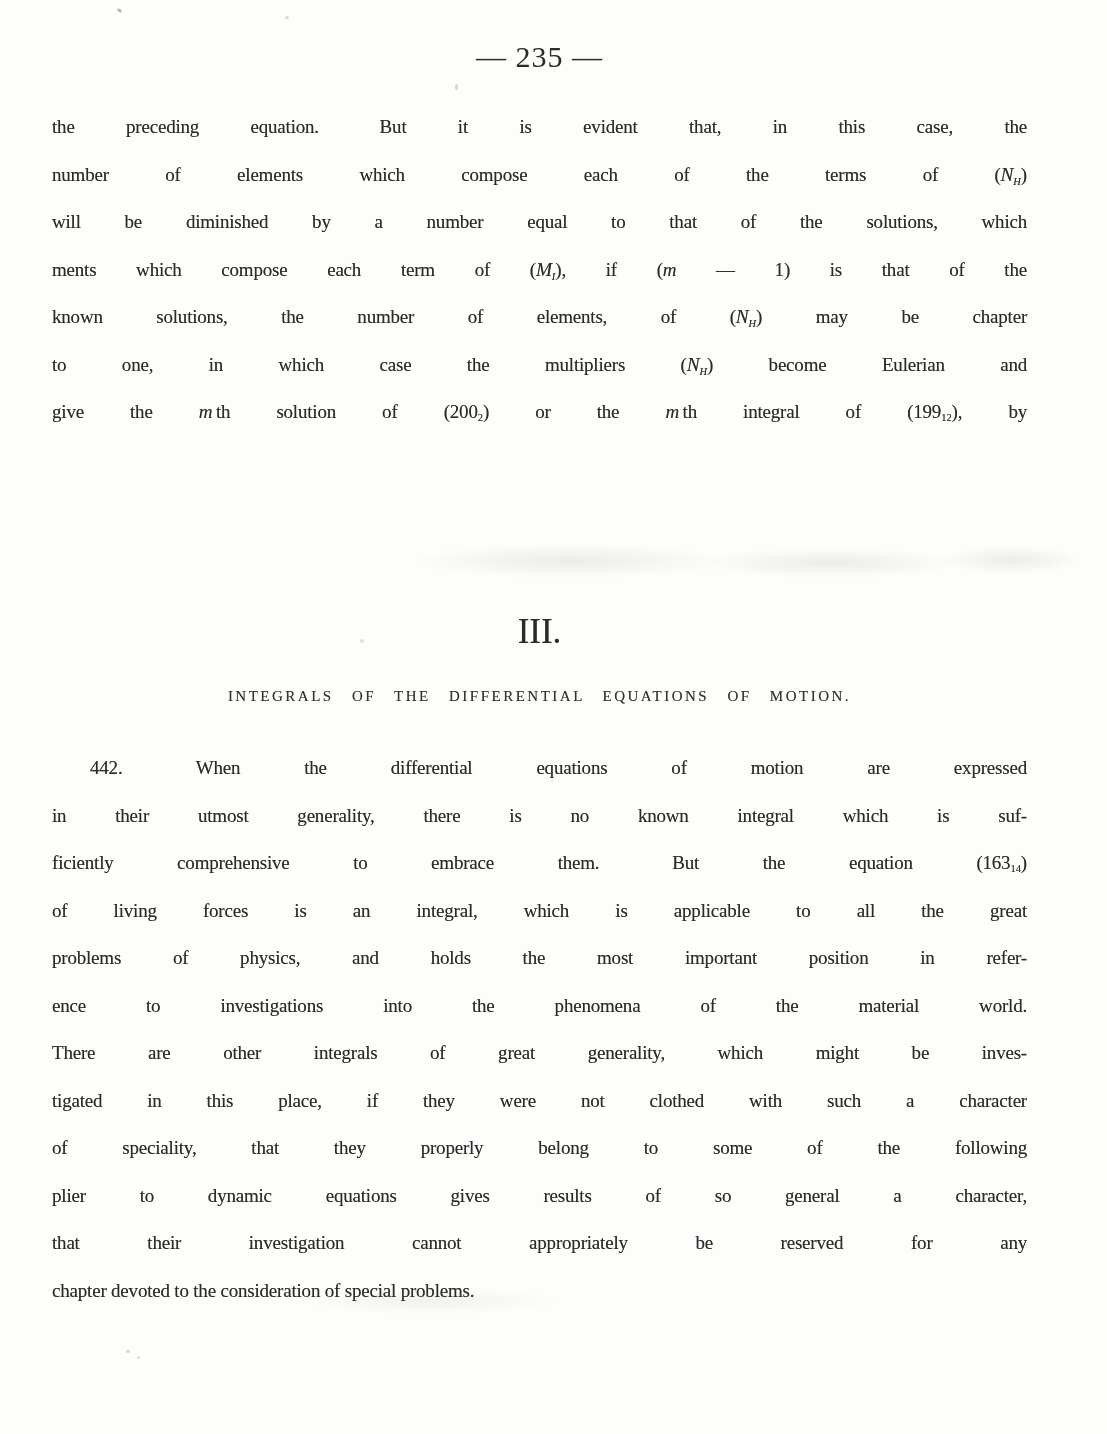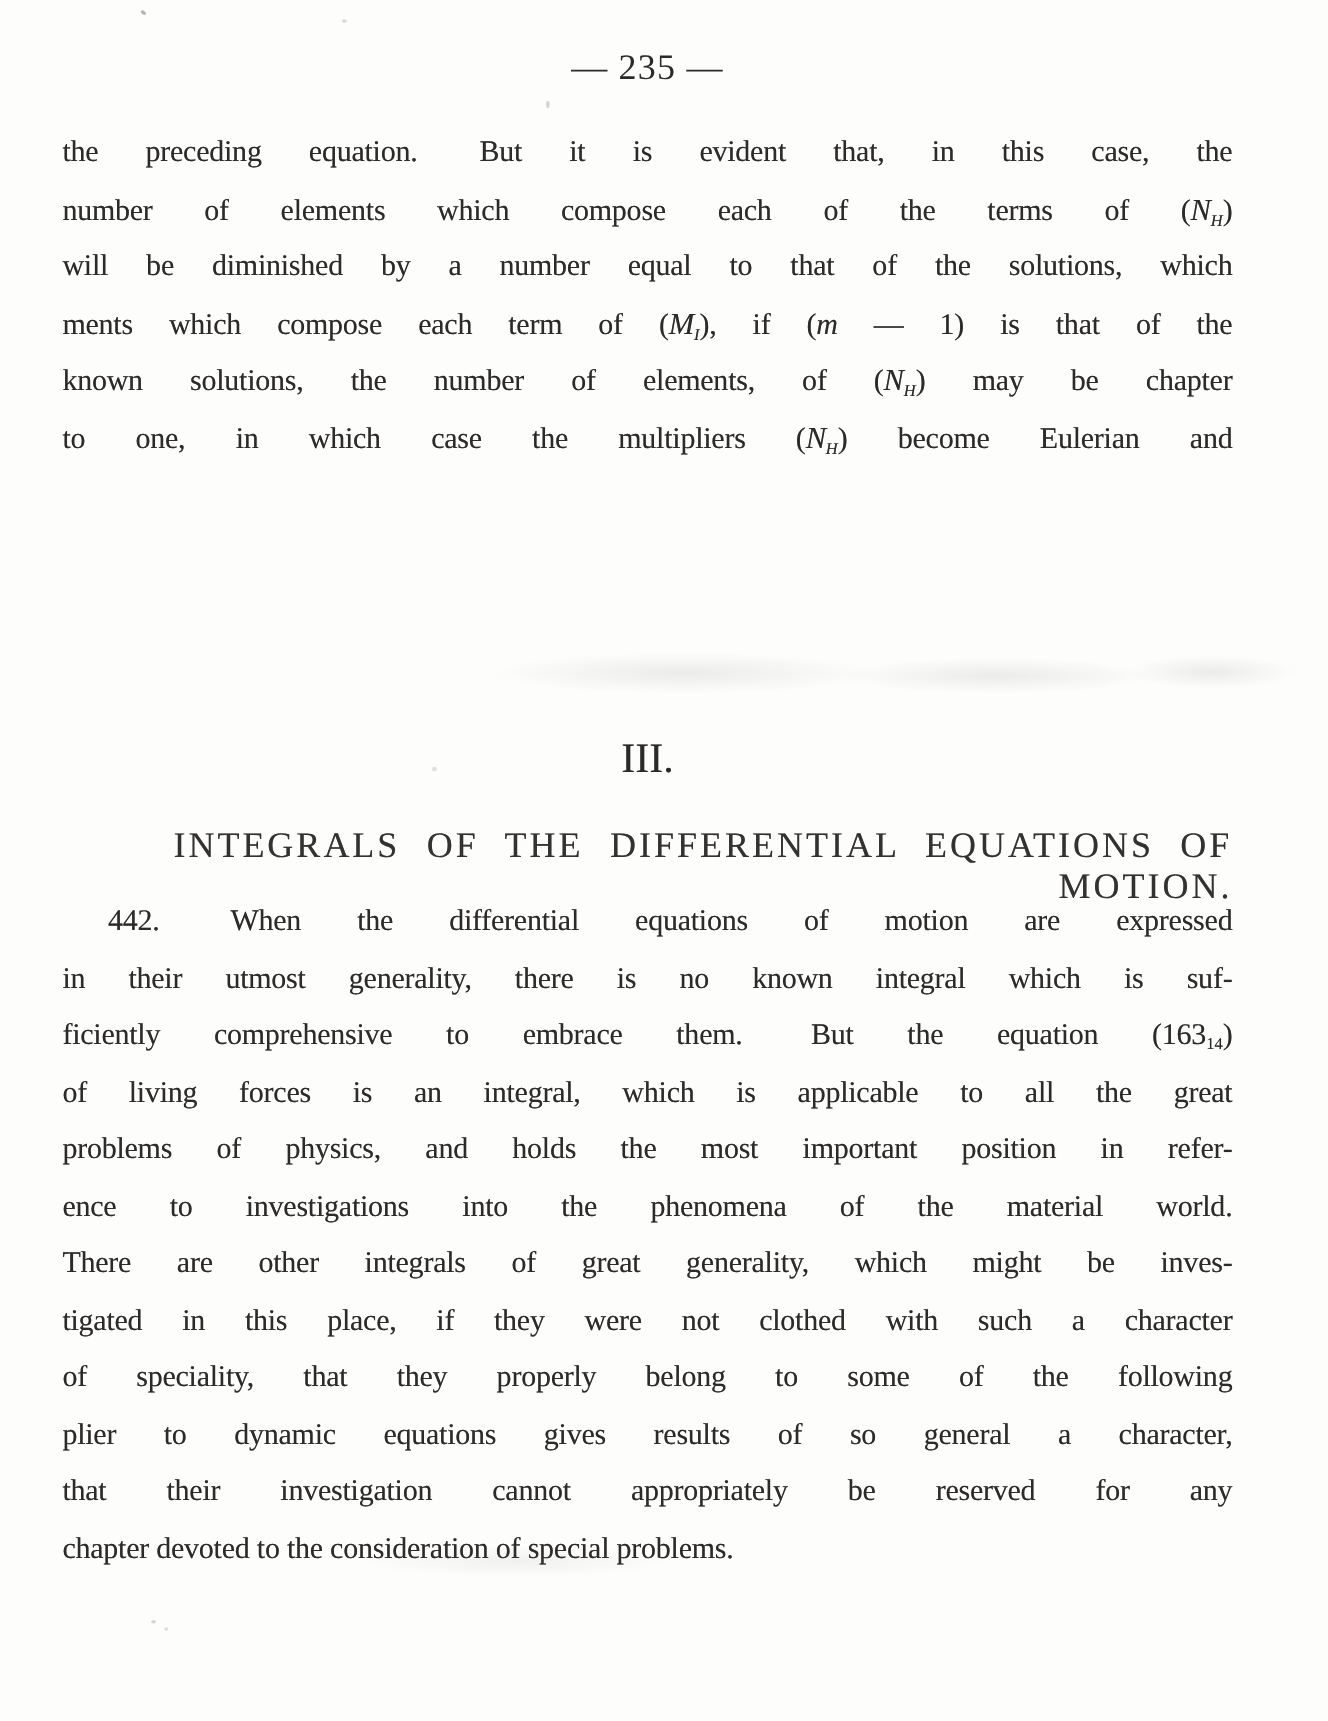--- a/index.html
+++ b/index.html
@@ -12,21 +12,21 @@
     overflow:hidden;
   }
   .page{position:absolute;inset:0;padding-left:44px;}
   .page-number{
     position:absolute;top:40px;left:52px;width:975px;
     text-align:center;font-size:30px;letter-spacing:1px;
     color:#2c2a28;
   }
   .text-col{
     position:absolute;left:52px;width:975px;
-    font-size:25px;
+    font-size:19px;
     letter-spacing:-0.2px;
     text-shadow:0 0 0.5px rgba(45,43,41,0.55);
   }
   .para-1{top:103px;}
   .para-442{top:744px;}
   .line{
     height:47.5px;line-height:47.5px;
     text-align:justify;text-align-last:justify;
     white-space:nowrap;
     overflow:visible;
@@ -38,21 +38,21 @@
   .sub{font-size:0.55em;vertical-align:-0.32em;letter-spacing:0;}
   .subi{font-size:0.55em;vertical-align:-0.36em;font-style:italic;letter-spacing:0;}
   .sc{font-variant:small-caps;}
   .section-heading{
     position:absolute;top:612px;left:52px;width:975px;
     text-align:center;font-size:35px;color:#2c2a28;
     text-shadow:0 0 0.5px rgba(45,43,41,0.55);
   }
   .section-subheading{
     position:absolute;top:688px;left:52px;width:975px;
-    text-align:right;font-size:30px;
+    text-align:center;font-size:15px;
     letter-spacing:2.5px;word-spacing:12px;
     color:#343230;
     text-shadow:0 0 0.4px rgba(45,43,41,0.5);
   }
   
   .speck{position:absolute;background:rgba(95,92,88,0.45);border-radius:50%;}
   .speck-1{left:117px;top:9px;width:5px;height:3px;transform:rotate(35deg);}
   .speck-2{left:285px;top:16px;width:4px;height:3px;opacity:.5;}
   .speck-3{left:455px;top:84px;width:3px;height:6px;opacity:.55;}
   .speck-4{left:360px;top:639px;width:4px;height:4px;opacity:.4;}
@@ -74,20 +74,21 @@
 
   <div class="page-number">— 235 —</div>
 
   <div class="text-col para-1">
       <div class="line"><span>the preceding equation.  But it is evident that, in this case, the</span></div>
       <div class="line"><span>number of elements which compose each of the terms of (</span><span class="scr">N</span><span class="subi">H</span><span>)</span></div>
       <div class="line"><span>will be diminished by a number equal to that of the solutions, which</span></div>
       <div class="line"><span>ments which compose each term of (</span><span class="scr">M</span><span class="subi">I</span><span>), if (</span><span class="i">m</span><span> — 1) is that of the</span></div>
       <div class="line"><span>known solutions, the number of elements, of (</span><span class="scr">N</span><span class="subi">H</span><span>) may be chapter</span></div>
       <div class="line"><span>to one, in which case the multipliers (</span><span class="scr">N</span><span class="subi">H</span><span>) become Eulerian and</span></div>
+      <div class="line"><span>give the </span><span class="i">m</span><span> th solution of (200</span><span class="sub">2</span><span>) or the </span><span class="i">m</span><span> th integral of (199</span><span class="sub">12</span><span>), by</span></div>
     </div>
 
   <div class="section-heading">III.</div>
 
   <div class="section-subheading">INTEGRALS OF THE DIFFERENTIAL EQUATIONS OF MOTION.</div>
 
   <div class="text-col para-442">
       <div class="line line-indent"><span>442.  When the differential equations of motion are expressed</span></div>
       <div class="line"><span>in their utmost generality, there is no known integral which is suf-</span></div>
       <div class="line"><span>ficiently comprehensive to embrace them.  But the equation (163</span><span class="sub">14</span><span>)</span></div>

